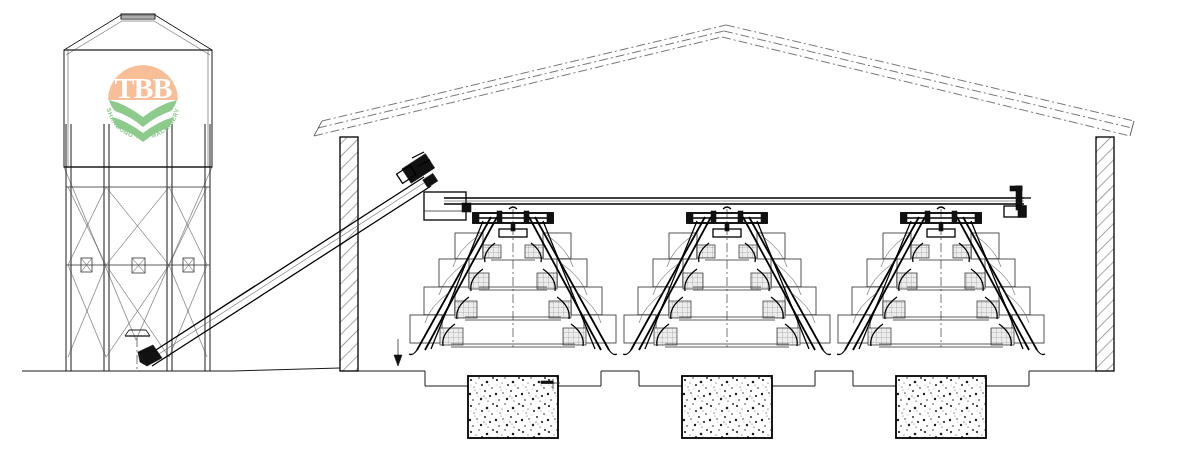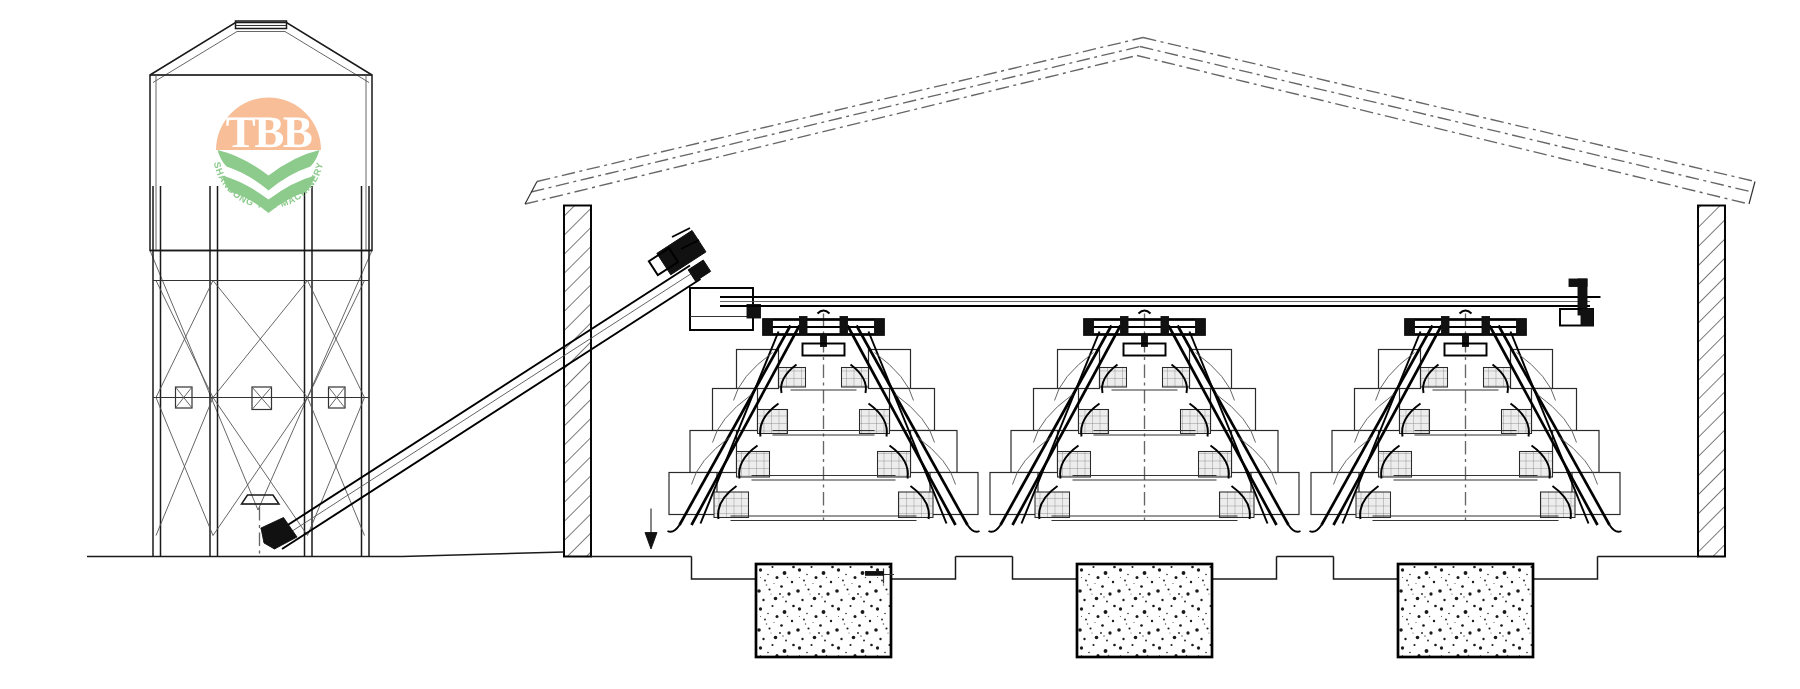--- a/index.html
+++ b/index.html
@@ -2,21 +2,21 @@
 <html><head>
 <meta charset="utf-8">
 <title>Poultry Layer Cage House Technical Drawing</title>
 <style>
   html,body{margin:0;padding:0;background:#ffffff;}
   body{
     width:1200px;height:459px;overflow:hidden;
     font-family:"Liberation Sans", sans-serif;
     position:relative;
   }
-  #drawing-root{position:absolute;left:0;top:0;width:968px;height:459px;padding-left:36px;}
+  #drawing-root{position:absolute;left:0;top:0;width:968px;height:459px;}
   svg{display:block;}
   .ln{fill:none;stroke:#1a1a1a;stroke-width:1;}
   .ln-thin{fill:none;stroke:#333333;stroke-width:0.8;}
   .ln-hair{fill:none;stroke:#555555;stroke-width:0.6;}
   .ln-heavy{fill:none;stroke:#000000;stroke-width:1.8;}
   .ln-med{fill:none;stroke:#000000;stroke-width:1.3;}
   .centerline{fill:none;stroke:#666666;stroke-width:0.9;stroke-dasharray:9 3 2 3;}
   .solidfill{fill:#111111;stroke:#111111;stroke-width:0.6;}
   .cagebox-lt{fill:#ffffff;stroke:#2a2a2a;stroke-width:0.8;}
 </style>

